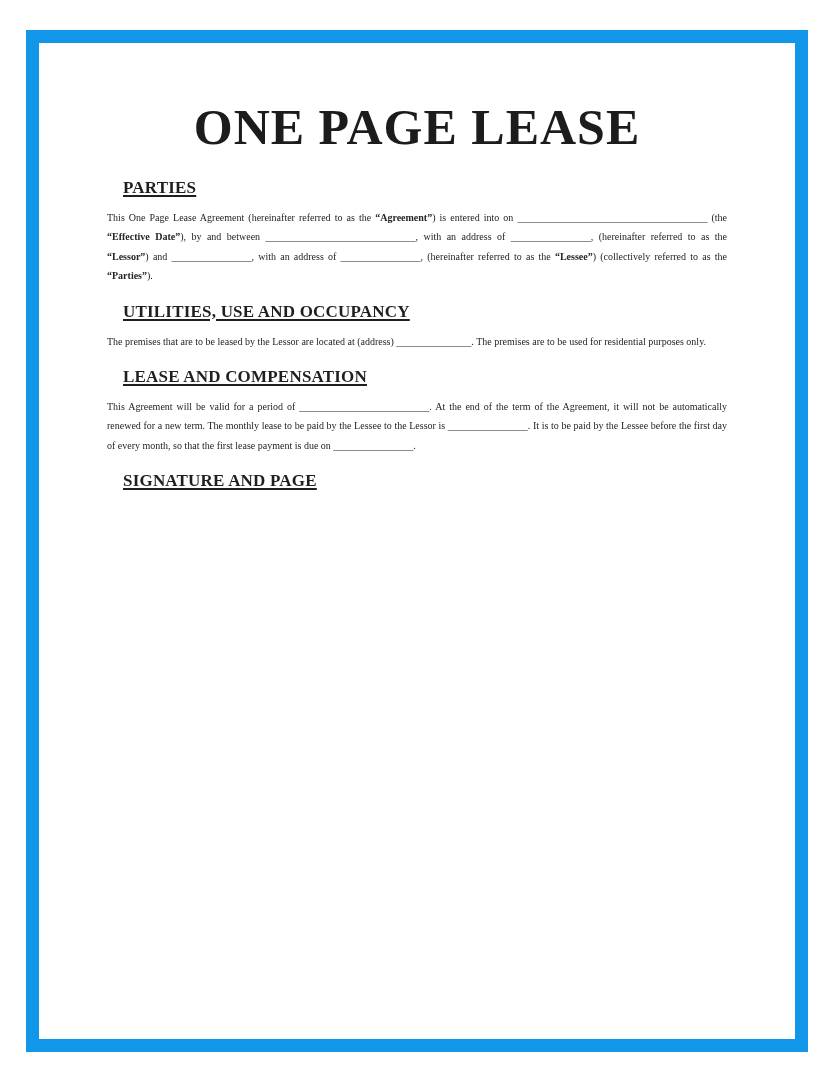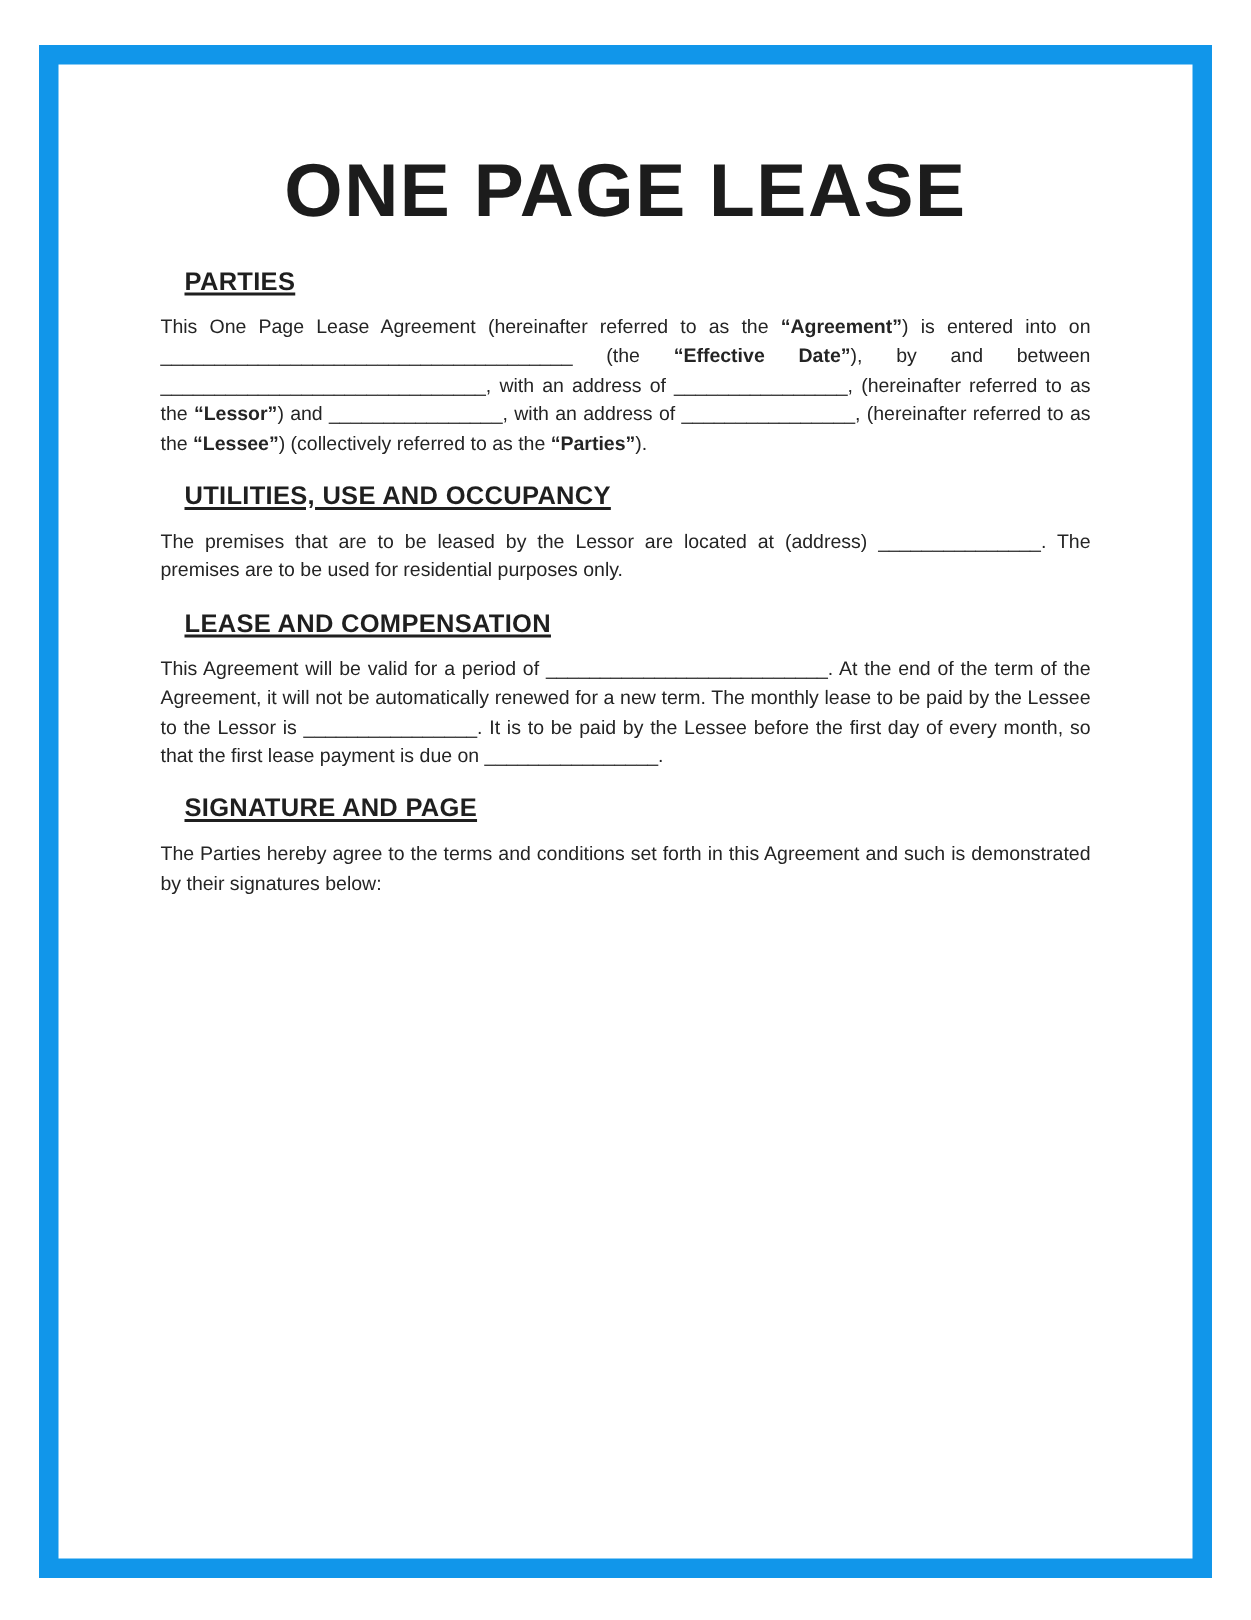--- a/index.html
+++ b/index.html
@@ -3,21 +3,21 @@
 <meta charset="utf-8">
 <style>
   html, body { margin: 0; padding: 0; }
   body { background: #ffffff; }
   .page {
     position: relative;
     width: 834px;
     height: 1080px;
     background: #ffffff;
     overflow: hidden;
-    font-family: Liberation Sans, sans-serif;
+    font-family: Liberation Serif, serif;
     color: #212121;
   }
   .frame {
     position: absolute;
     left: 26px;
     top: 30px;
     width: 782px;
     height: 1022px;
     box-sizing: border-box;
     border: 13px solid #1196ea;
@@ -44,21 +44,21 @@
     line-height: 20px;
     font-weight: 700;
     letter-spacing: 0.2px;
     text-decoration: underline;
     text-decoration-thickness: 1.5px;
     text-underline-offset: 2px;
     color: #1f1f1f;
   }
   p.sec-para {
     margin: 0;
-    font-size: 13px;
+    font-size: 10px;
     line-height: 19.4px;
     text-align: justify;
     color: #242424;
   }
   p.sec-para .bold { font-weight: 700; }
   p.stretch { text-align: justify; text-align-last: justify; }
   .blank-line {
     border-bottom: 1.4px solid #3f3f3f;
     width: 100%;
   }
@@ -90,17 +90,16 @@
 
     <section>
       <h2 class="sec-heading">LEASE AND COMPENSATION</h2>
       <p class="sec-para"><span>This Agreement will be valid for a period of __________________________. At the end of the term of the Agreement, it will not be automatically renewed for a new term. The monthly lease to be paid by the Lessee to the Lessor is ________________. It is to be paid by the Lessee before the first day of every month, so that the first lease payment is due on ________________.</span></p>
     </section>
 
 
 
     <section>
       <h2 class="sec-heading">SIGNATURE AND PAGE</h2>
-      <p class="sec-para"><span>The Parties hereby agree to the terms and conditions set forth in this Agreement and such is demonstrated by their signatures below:</span></p>
     </section>
 
   </div>
 </div>
 
 </body></html>

